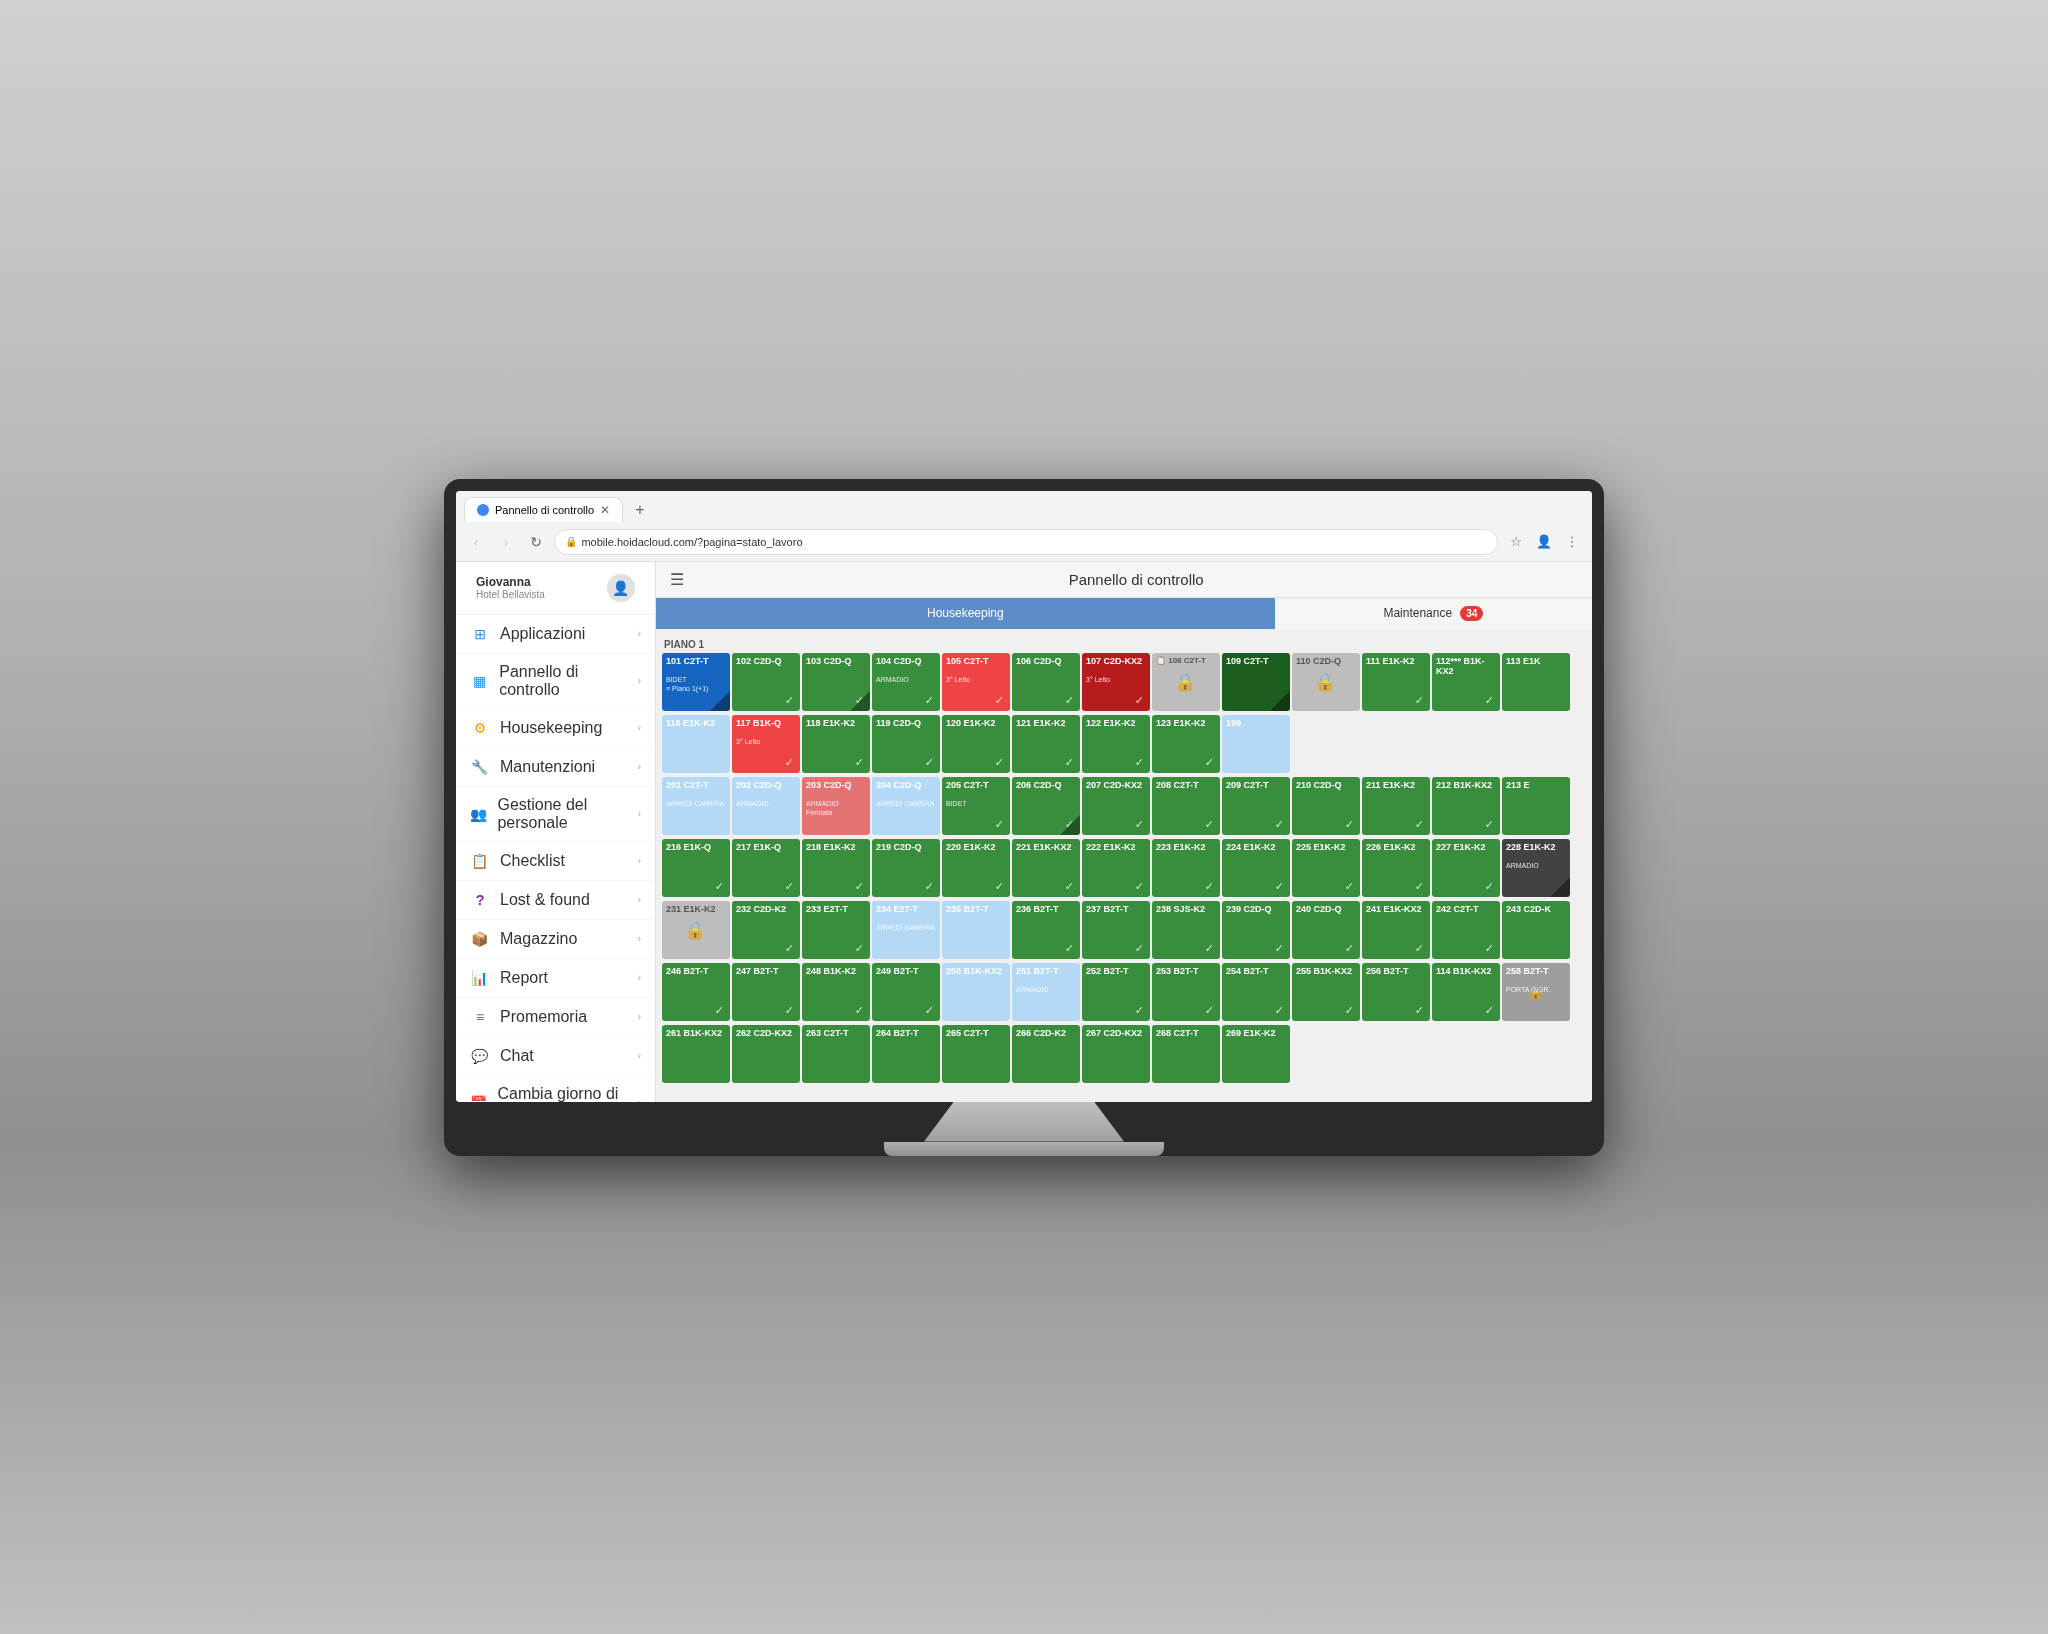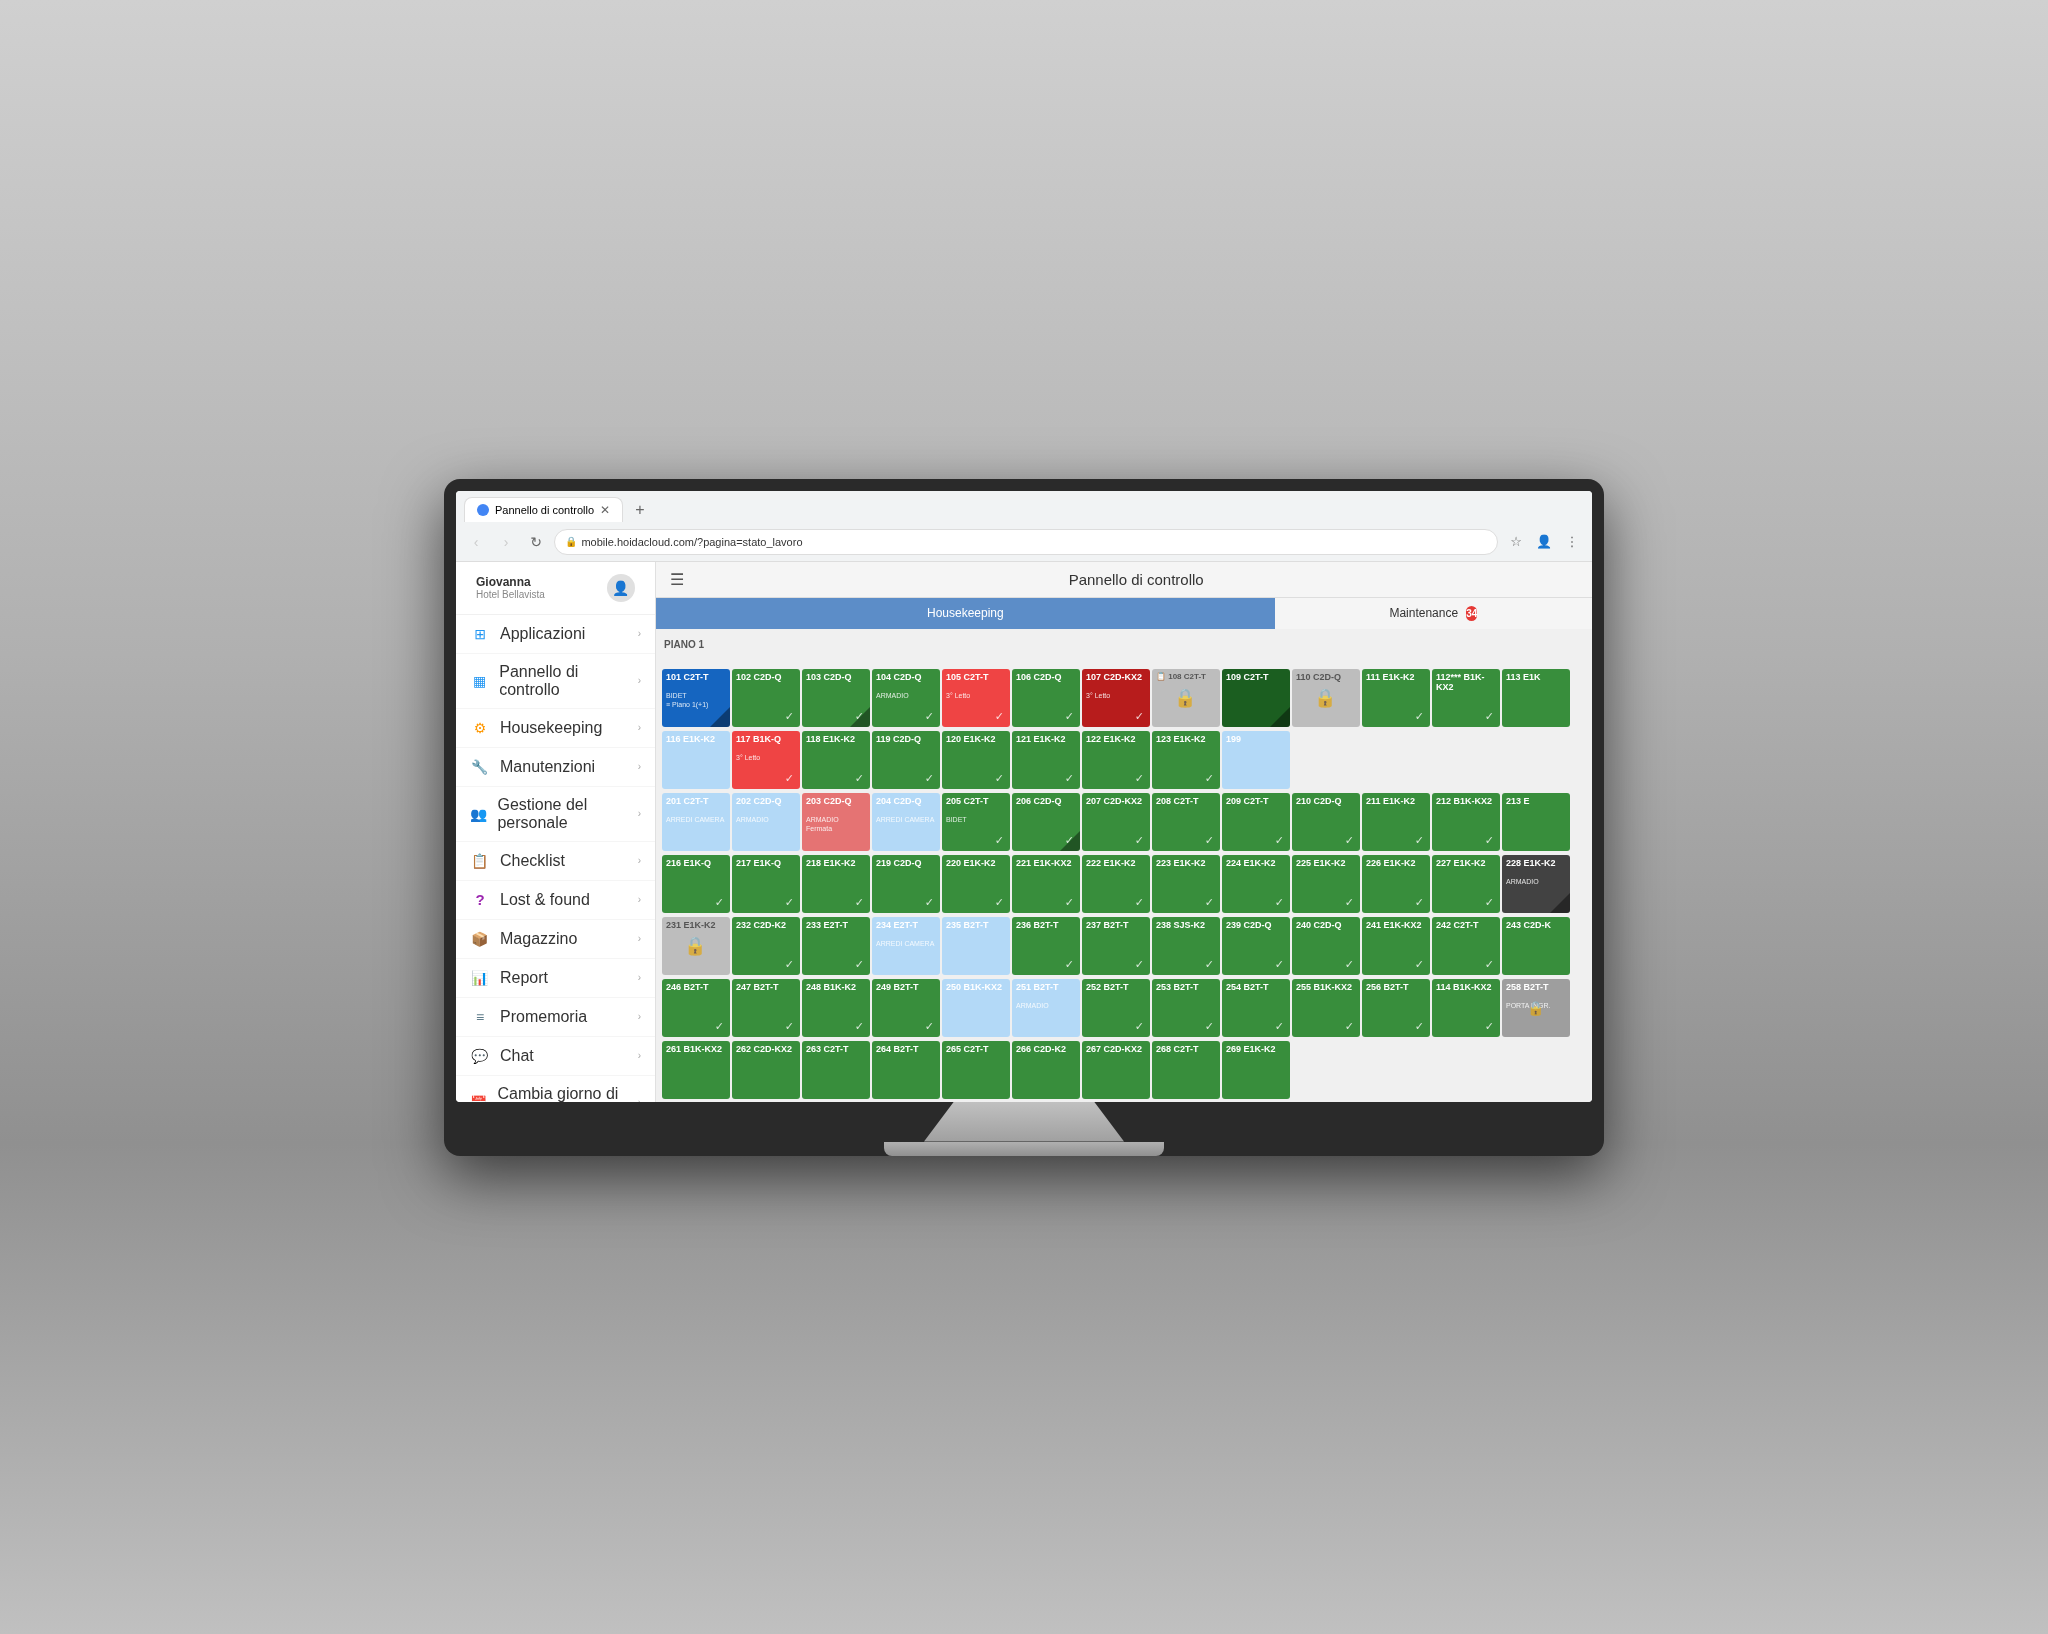--- a/index.html
+++ b/index.html
@@ -260,37 +260,37 @@
       cursor: pointer;
       display: flex;
       align-items: center;
       justify-content: center;
       gap: 8px;
     }
     .maintenance-badge {
       background: #e53935;
       color: #fff;
       font-size: 10px;
-      padding: 2px 0;
+      padding: 2px 6px;
       border-radius: 10px;
       font-weight: bold;
     }
     
     .rooms-container {
       flex: 1;
       overflow-y: auto;
       overflow-x: hidden;
       background: #f0f0f0;
       padding: 6px;
     }
     .floor-label {
       font-size: 10px;
       font-weight: bold;
       color: #555;
-      padding: 4px 2px 19px;
+      padding: 4px 2px 3px;
     }
     .rooms-grid {
       display: flex;
       flex-wrap: wrap;
       gap: 2px;
       margin-bottom: 4px;
     }
     .room-cell {
       width: 68px;
       height: 58px;

